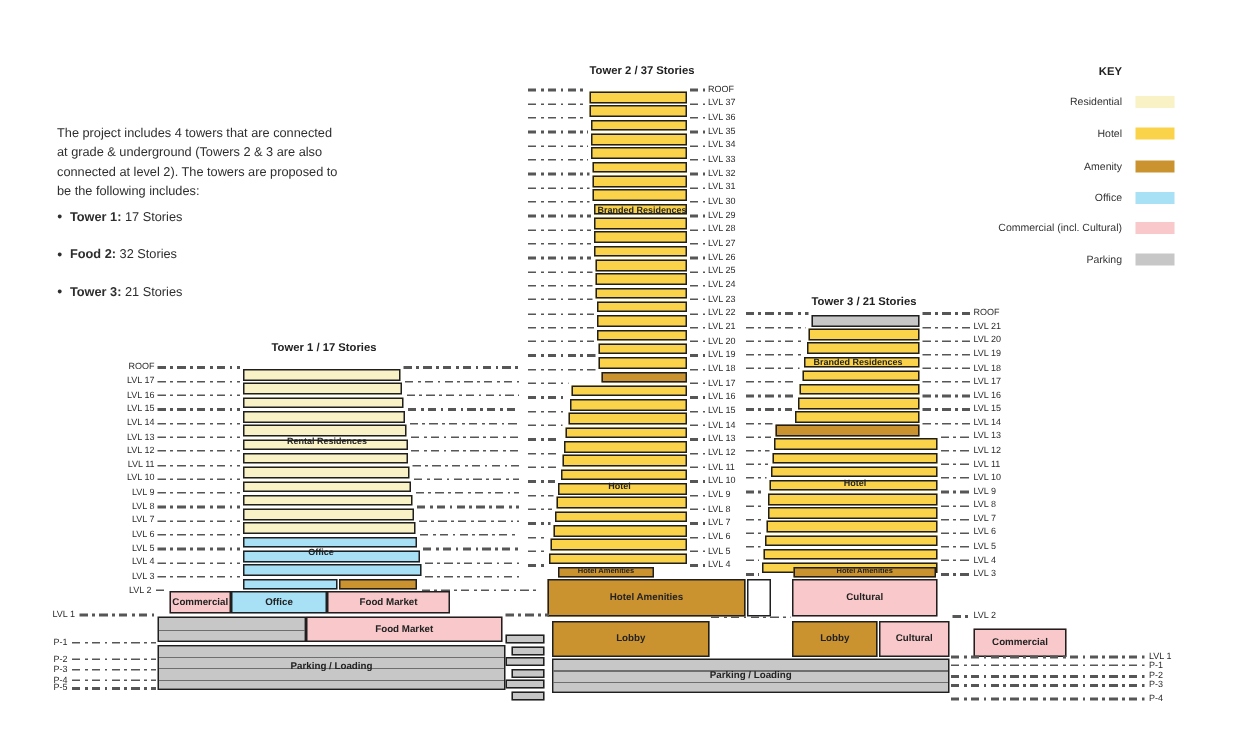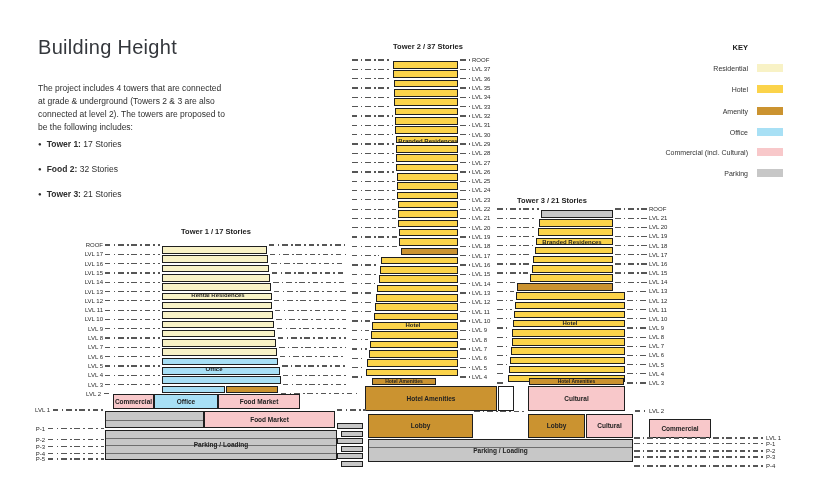--- a/index.html
+++ b/index.html
@@ -21,21 +21,20 @@
   .blk.small{font-size:5px;}
   .flb{position:absolute;font-size:6px;font-weight:bold;transform:translateX(-50%);white-space:nowrap;color:#222;line-height:1;}
   .keyttl{position:absolute;font-size:7.5px;font-weight:bold;text-align:right;color:#222;}
   .keylbl{position:absolute;font-size:7px;text-align:right;color:#333;line-height:1;}
   .keysw{position:absolute;height:8px;}
 </style>
 </head>
 <body>
 
 <div id="canvas">
-  <div id="page-title">Building Height</div>
   <div class="para-line" style="top:84px">The project includes 4 towers that are connected</div>
   <div class="para-line" style="top:97px">at grade &amp; underground (Towers 2 &amp; 3 are also</div>
   <div class="para-line" style="top:110px">connected at level 2). The towers are proposed to</div>
   <div class="para-line" style="top:123px">be the following includes:</div>
 
   <div class="bullet" style="top:139px"><span class="dot">●</span><b>Tower 1:</b><span> 17 Stories</span></div>
   <div class="bullet" style="top:164px"><span class="dot">●</span><b>Food 2:</b><span> 32 Stories</span></div>
   <div class="bullet" style="top:189px"><span class="dot">●</span><b>Tower 3:</b><span> 21 Stories</span></div>
 
   <div class="keyttl" style="left:688px;top:43px;width:60px">KEY</div>
@@ -251,21 +250,21 @@
       <div class="dd" style="left: 460px; top: 348.32px; width: 10px;"></div>
       <div class="lvl" style="left: 472px; top: 355.24px;">LVL 6</div>
       <div class="dd" style="left: 352px; top: 357.64px; width: 13.25px;"></div>
       <div class="dd" style="left: 460px; top: 357.64px; width: 10px;"></div>
       <div class="lvl" style="left: 472px; top: 364.56px;">LVL 5</div>
       <div class="dd" style="left: 352px; top: 366.96px; width: 12px;"></div>
       <div class="dd" style="left: 460px; top: 366.96px; width: 10px;"></div>
       <div class="lvl" style="left: 472px; top: 373.88px;">LVL 4</div>
       <div class="dd" style="left: 352px; top: 376.28px; width: 12px;"></div>
       <div class="dd" style="left: 460px; top: 376.28px; width: 10px;"></div>
-      <div class="ttl" style="left: 552px; top: 196px;">Tower 3 / 21 Stories</div>
+      <div class="ttl" style="left: 576px; top: 196px;">Tower 3 / 21 Stories</div>
       <div class="slab" style="left: 541px; top: 210.1px; width: 72px; background: rgb(199, 199, 199);"></div>
       <div class="slab" style="left: 539px; top: 219.25px; width: 74px; background: rgb(251, 211, 74);"></div>
       <div class="slab" style="left: 537.5px; top: 228.4px; width: 75.5px; background: rgb(251, 211, 74);"></div>
       <div class="slab" style="left: 536px; top: 237.55px; width: 77px; background: rgb(251, 211, 74);"></div>
       <div class="slab" style="left: 534.5px; top: 246.7px; width: 78.5px; background: rgb(251, 211, 74);"></div>
       <div class="slab" style="left: 533px; top: 255.85px; width: 80px; background: rgb(251, 211, 74);"></div>
       <div class="slab" style="left: 531.5px; top: 265px; width: 81.5px; background: rgb(251, 211, 74);"></div>
       <div class="slab" style="left: 530px; top: 274.15px; width: 83px; background: rgb(251, 211, 74);"></div>
       <div class="slab" style="left: 517px; top: 283.3px; width: 96px; background: rgb(203, 147, 48);"></div>
       <div class="slab" style="left: 516px; top: 292.45px; width: 109px; background: rgb(251, 211, 74);"></div>

